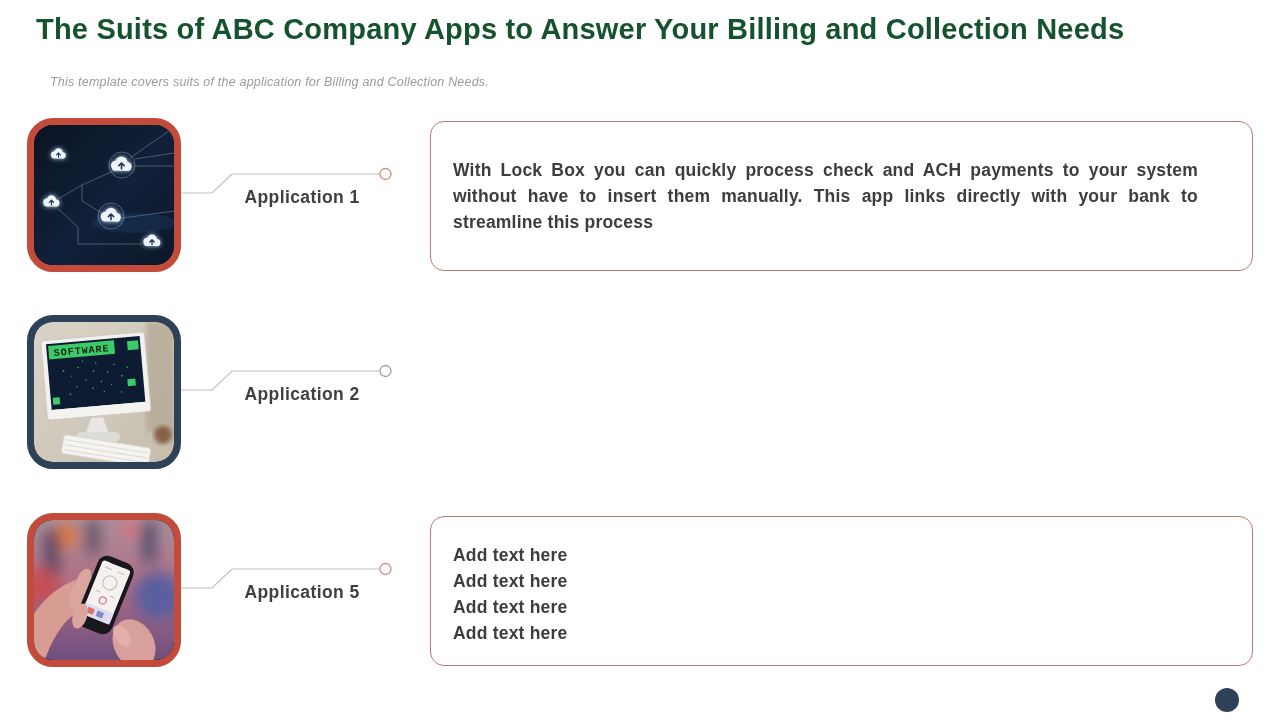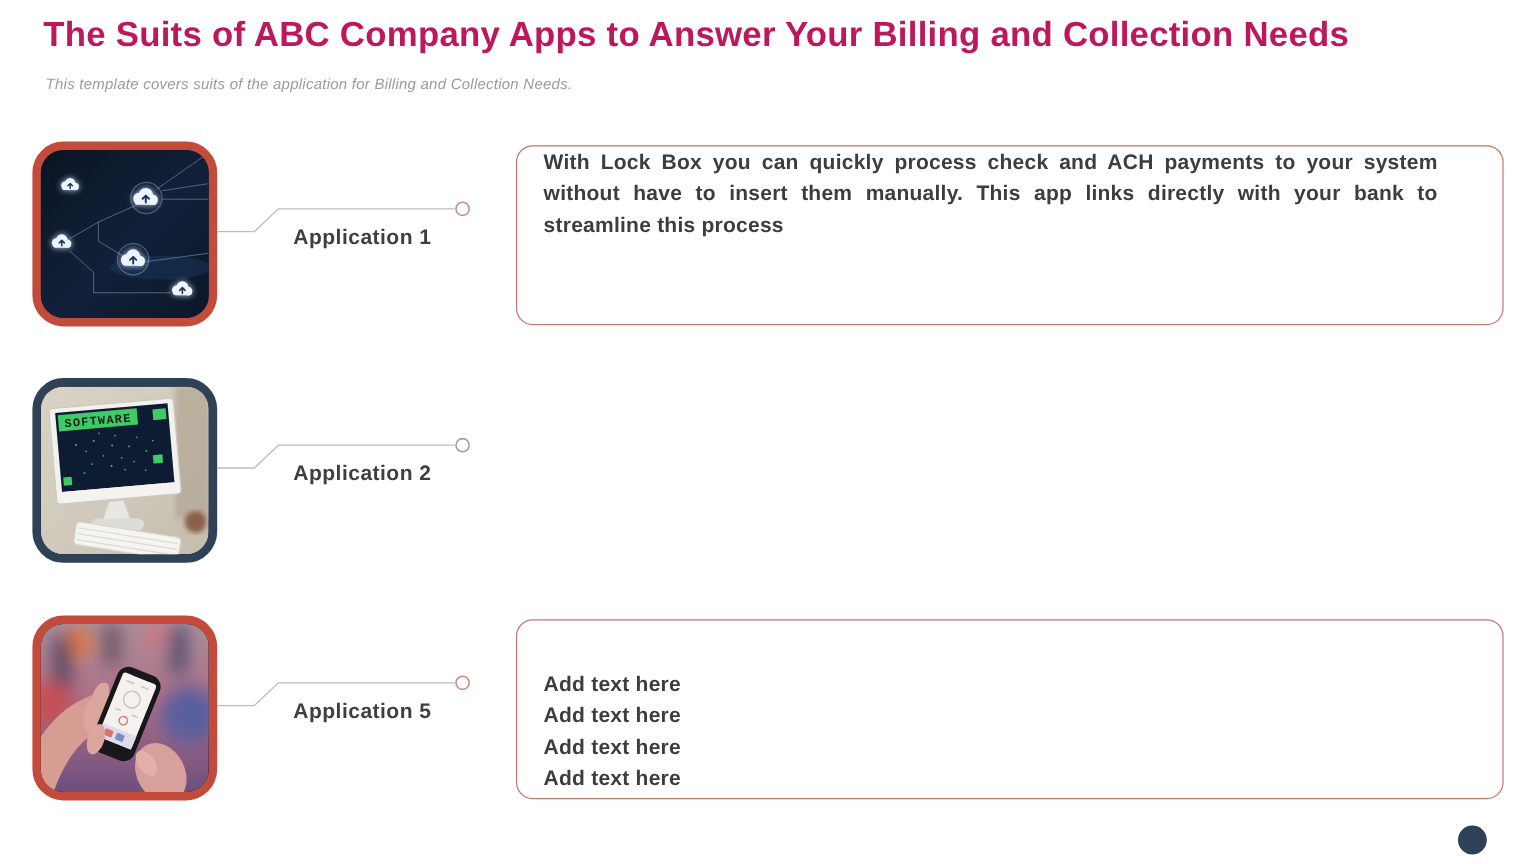--- a/index.html
+++ b/index.html
@@ -4,25 +4,25 @@
 <style>
   html,body{margin:0;padding:0;}
   body{
     width:1280px;height:720px;position:relative;overflow:hidden;
     background:#ffffff;font-family:"Liberation Sans",sans-serif;
   }
   .slide{position:absolute;inset:0;background:#ffffff;}
 
   .title{
     position:absolute;left:36px;top:13px;margin:0;
-    font-size:29px;font-weight:700;color:#be185d;letter-spacing:.2px;
+    font-size:29px;font-weight:700;color:#14532d;letter-spacing:.2px;
     white-space:nowrap;
   }
   .subtitle{
-    position:absolute;left:38px;top:63px;margin:0;
+    position:absolute;left:38px;top:63px;margin:12px;
     font-size:12.5px;font-style:italic;color:#9b9b9b;letter-spacing:.2px;
   }
 
   .row{position:absolute;left:0;width:1280px;height:160px;}
   .row1{top:118px;} .row2{top:315px;} .row3{top:513px;}
 
   .img-card{
     position:absolute;left:27px;top:0;width:154px;height:154px;margin:0;
     border-radius:26px;box-sizing:border-box;overflow:hidden;
     border:7px solid #c24b3c;background:#0c1626;
@@ -38,28 +38,28 @@
 
   .app-label{
     position:absolute;left:230px;top:69px;width:144px;text-align:center;
     font-size:17.5px;font-weight:700;color:#3f3f3f;letter-spacing:.4px;
   }
 
   .textbox{
     position:absolute;left:430px;top:3px;width:823px;height:150px;
     box-sizing:border-box;border-radius:14px;background:#ffffff;
     border:1.5px solid #bd7a6f;
-    display:flex;align-items:flex-start;padding:0 28px 0 22px;
+    display:flex;align-items:center;padding:0 28px 0 22px;
   }
   .textbox.navy{border-color:#3a4a57;}
   .textbox p{
     margin:0;font-size:17.5px;font-weight:700;color:#3d3d3d;
     line-height:26px;letter-spacing:.2px;max-width:745px;text-align:justify;
   }
-  .textbox.lines{align-items:flex-start;padding-top:40px;}
+  .textbox.lines{align-items:flex-start;padding-top:25px;}
   .textbox.lines p{white-space:pre-line;text-align:left;}
 
   .corner-dot{
     position:absolute;left:1215px;top:688px;width:24px;height:24px;
     border-radius:50%;background:#2e4156;
   }
 </style>
 </head>
 <body>
 

